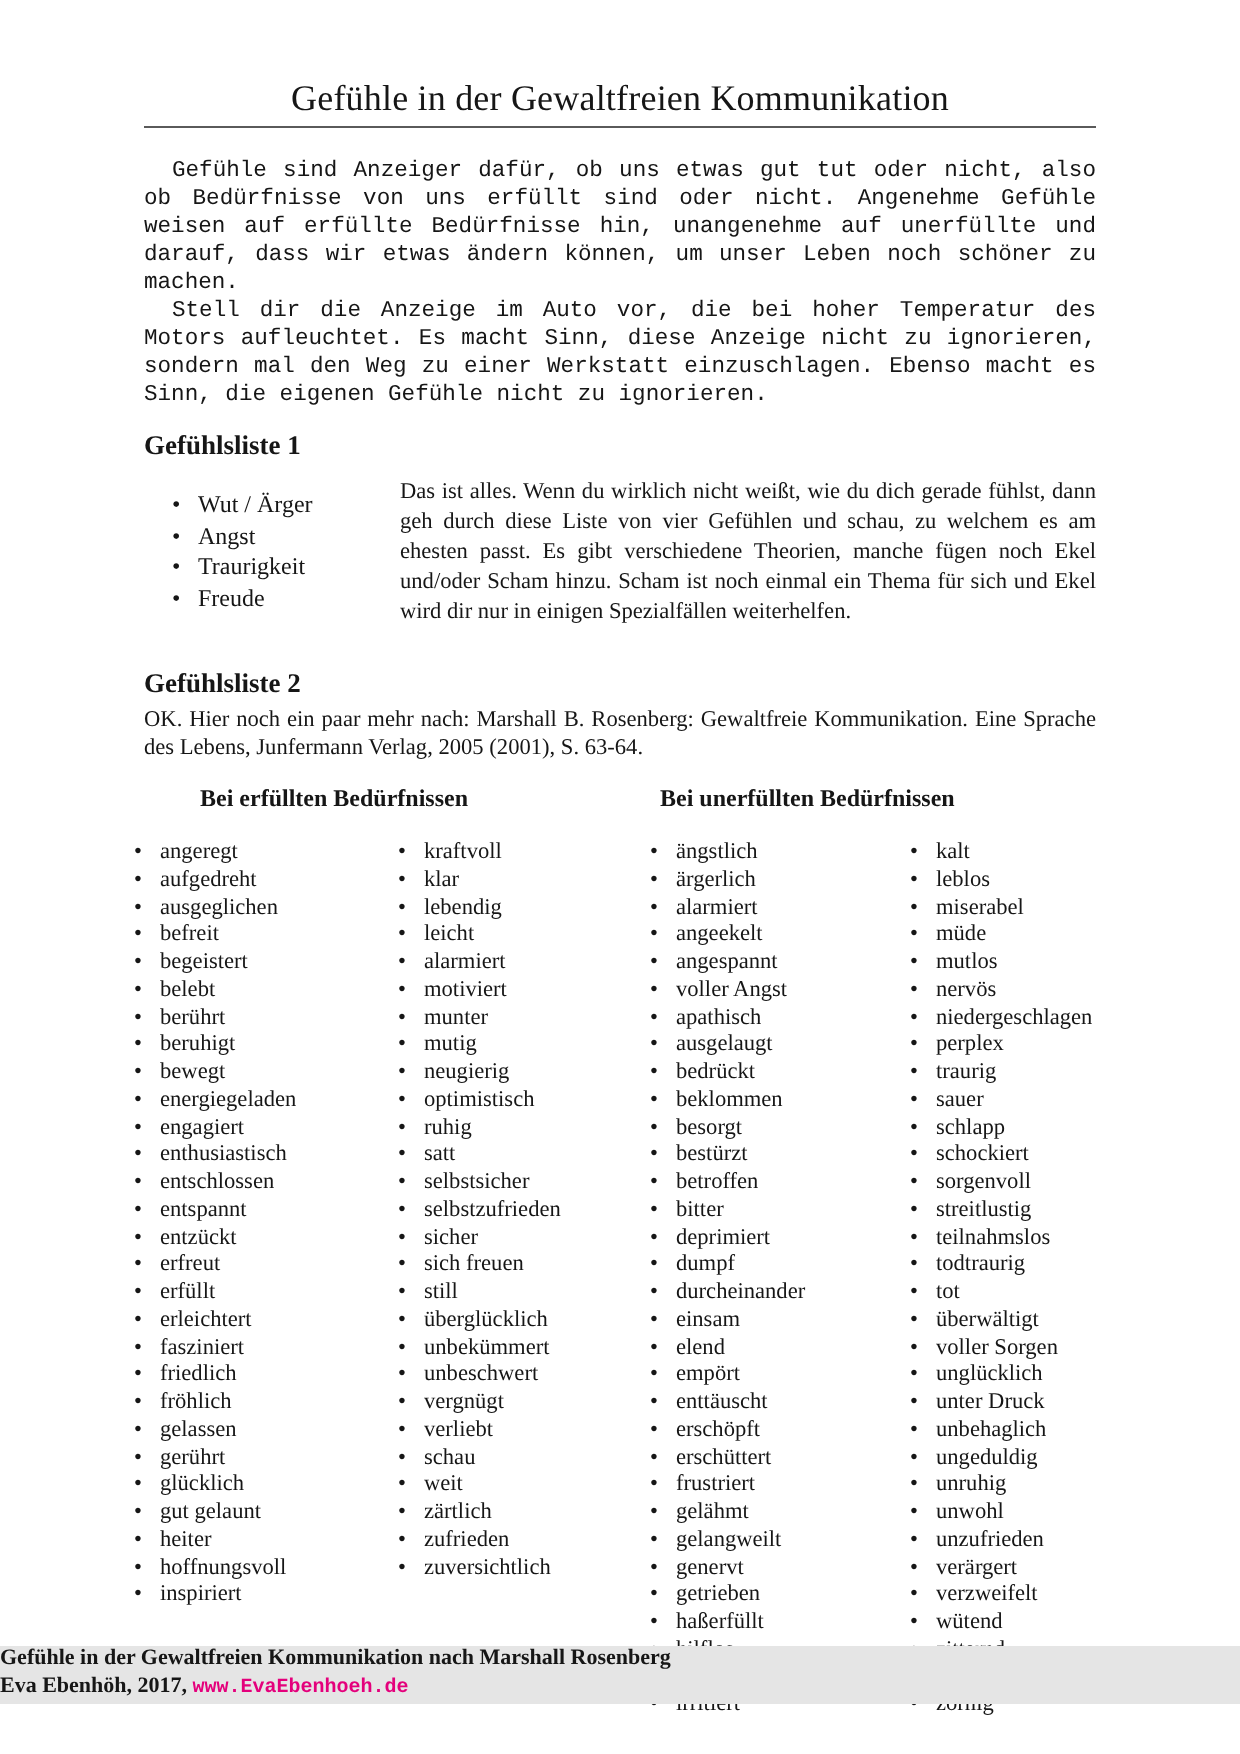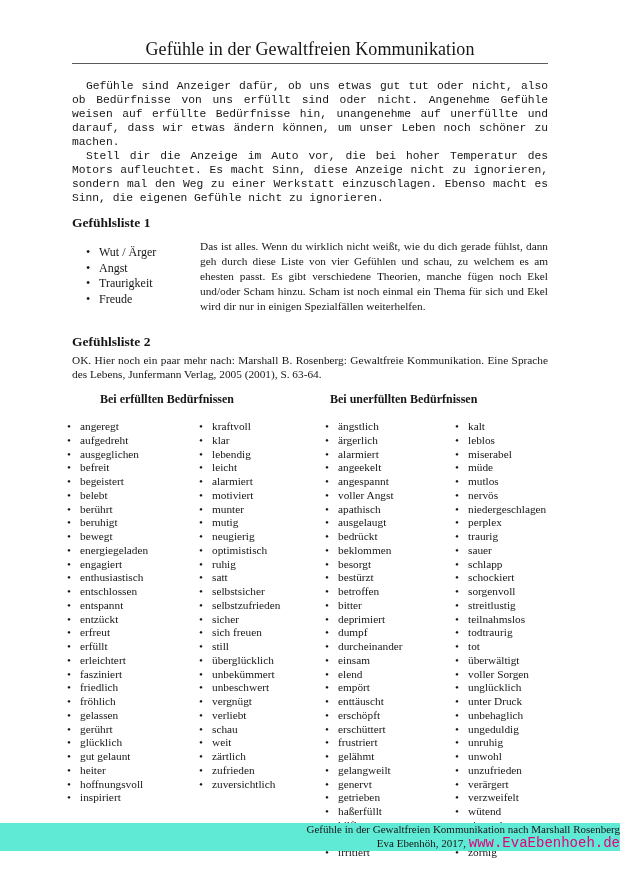--- a/index.html
+++ b/index.html
@@ -82,28 +82,29 @@
   .half.fulfilled ul.small:nth-child(1) { width: 132px; }
   .half.fulfilled ul.small:nth-child(2) { width: 120px; font-family: Liberation Serif, serif; }
   .half.unfulfilled ul.small:nth-child(1) { width: 130px; }
   .half.unfulfilled ul.small:nth-child(2) { width: 140px; }
 
   .footer {
     position: absolute;
     left: 0;
     right: 0;
     top: 823px;
-    text-align: right;
+    text-align: left;
     font-size: 11px;
     line-height: 13.8px;
-    background: #5eead4;
+    background: #e5e5e5;
+    font-weight: bold;
   }
   .footer .url {
     font-family: "Liberation Mono", "DejaVu Sans Mono", monospace;
-    font-size: 14px;
+    font-size: 10px;
     color: #e4007c;
     text-decoration: none;
     cursor: pointer;
   }
 </style>
 </head>
 <body>
 
 <div class="page">
   <div class="content">

